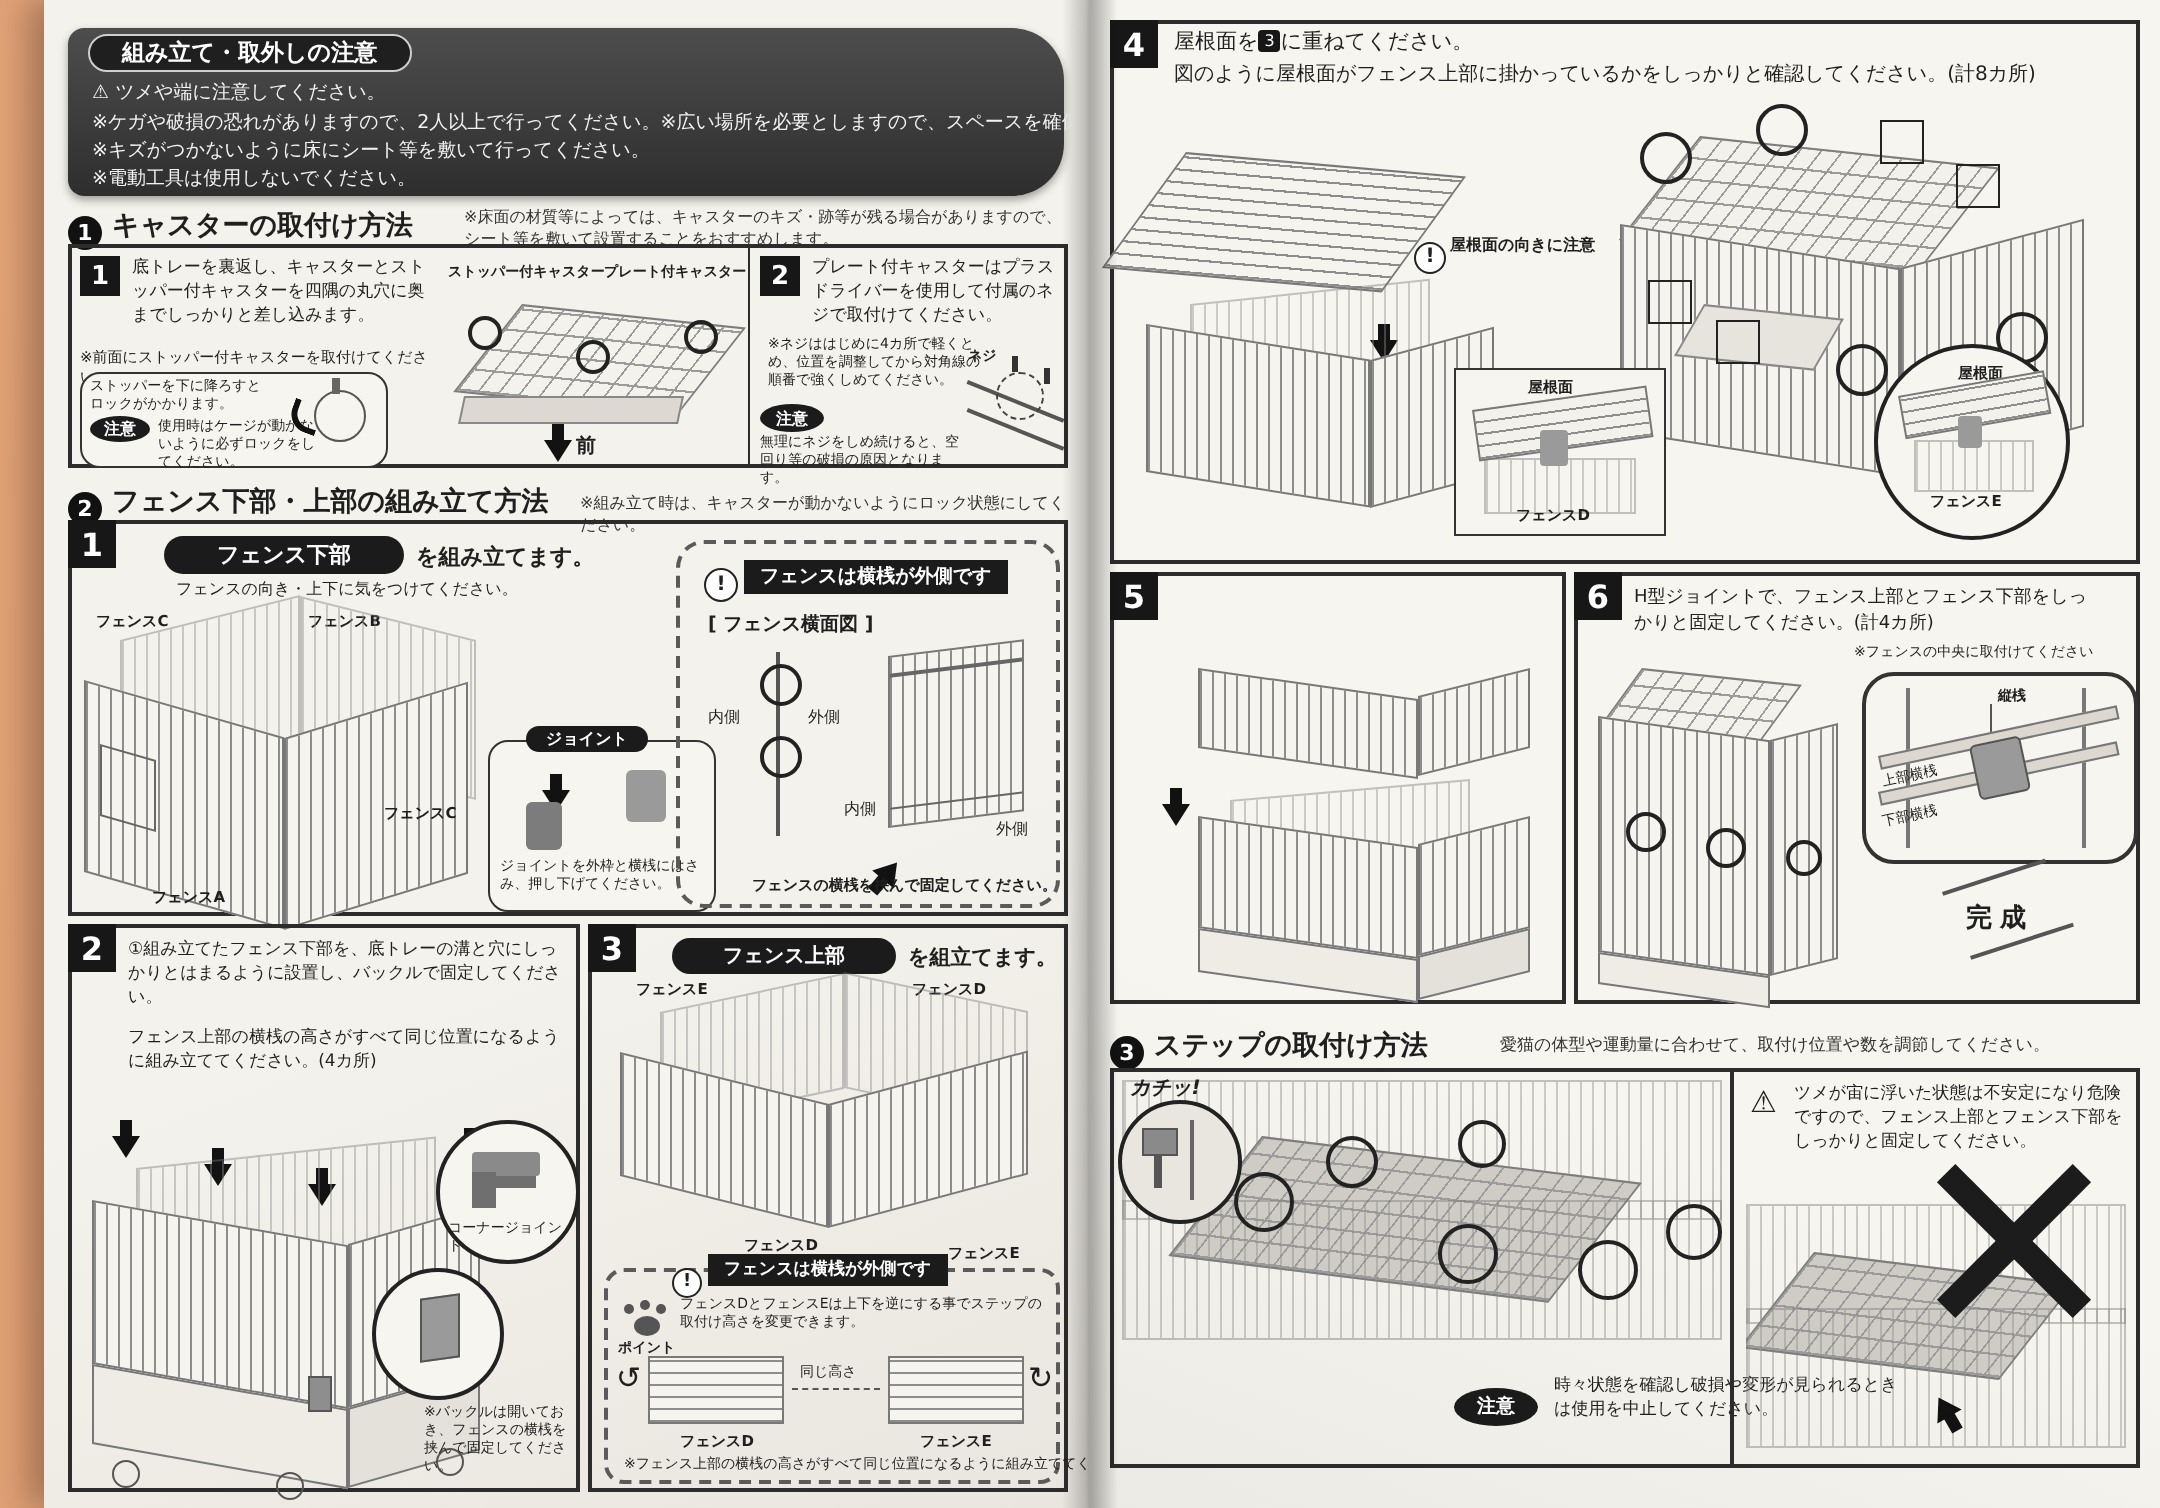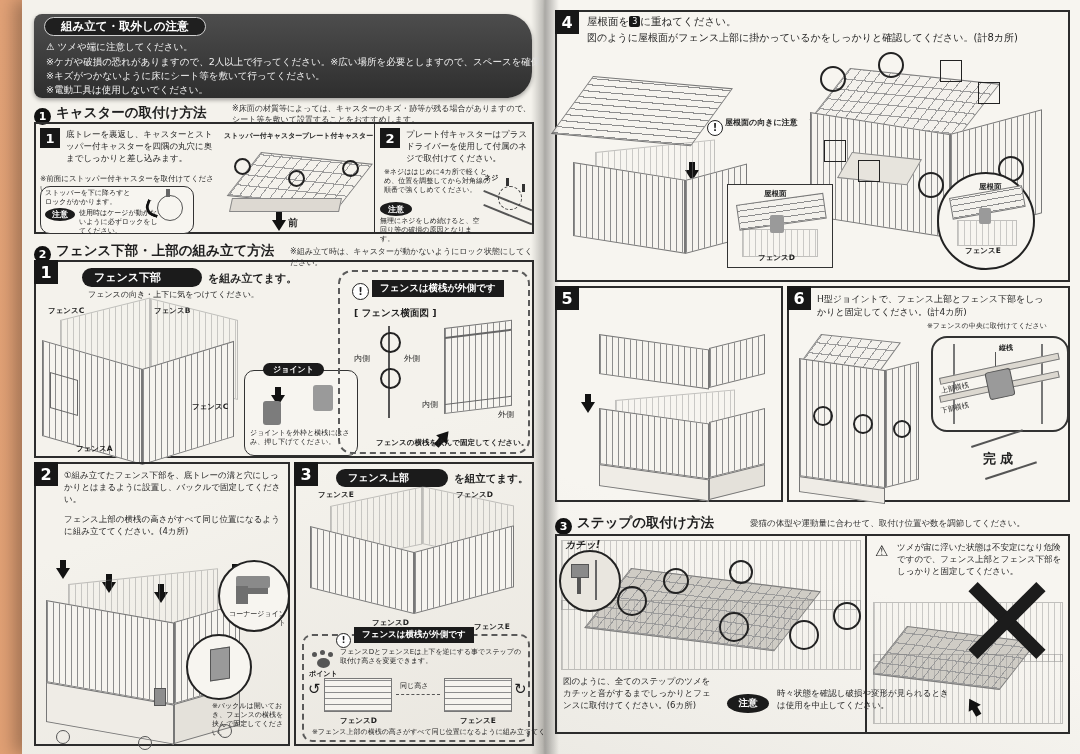--- a/index.html
+++ b/index.html
@@ -19,21 +19,21 @@
   .dash{position:absolute;border:2px dashed #5a5a5a;border-radius:14px;box-sizing:border-box}
   .sq{position:absolute;background:#171717;color:#fff;font-weight:bold;
       display:flex;align-items:center;justify-content:center}
   .sq24{width:24px;height:24px;font-size:16px}
   .sq20{width:20px;height:20px;font-size:13px}
   .refbox{display:inline-block;background:#171717;color:#fff;font-size:8px;
           line-height:11px;padding:0 3px;border-radius:2px;vertical-align:1px}
   .badge{display:inline-flex;width:17px;height:17px;border-radius:50%;background:#111;
          color:#fff;font-size:11px;font-weight:bold;align-items:center;justify-content:center;
          vertical-align:-3px;margin-right:5px}
-  .pill{position:absolute;background:#1b1b1b;color:#fff;font-weight:bold;text-align:left;
+  .pill{position:absolute;background:#1b1b1b;color:#fff;font-weight:bold;text-align:center;
         border-radius:11px;padding:2px 12px;white-space:nowrap}
   .cb{position:absolute;background:#1b1b1b;color:#fff;font-weight:bold;font-size:9px;
       border-radius:50%;width:38px;height:17px;display:flex;align-items:center;justify-content:center}
   .alert-c{display:inline-flex;width:15px;height:15px;border:1.5px solid #222;border-radius:50%;
            font-size:10px;font-weight:bold;align-items:center;justify-content:center;background:#fff}
   .sec-title{font-size:13.5px;font-weight:bold}
   .t7{font-size:7px;line-height:1.3}.t75{font-size:7.5px;line-height:1.35}
   .t8{font-size:8px;line-height:1.35}.t85{font-size:8.5px;line-height:1.4}
   .t9{font-size:9px;line-height:1.4}.t95{font-size:9.5px;line-height:1.45}
   .t10{font-size:10px;line-height:1.45}.t105{font-size:10.5px;line-height:1.5}
@@ -199,21 +199,21 @@
       <div class="f" style="left:132px;top:120px;width:66px;height:40px;background:#e4e1da;border:1px solid #777;transform:skewY(-16deg)"></div>
       <div class="abs" style="left:14px;top:146px;width:12px;height:12px;border:1.5px solid #555;border-radius:50%"></div>
       <div class="abs" style="left:96px;top:152px;width:12px;height:12px;border:1.5px solid #555;border-radius:50%"></div>
       <div class="abs" style="left:176px;top:140px;width:12px;height:12px;border:1.5px solid #555;border-radius:50%"></div>
       <div class="abs" style="left:112px;top:104px;width:10px;height:16px;background:#8e8e8e;border:1px solid #555"></div>
     </div>
 
     <div class="abs" style="left:182px;top:96px;width:68px;height:68px;border:2.5px solid #222;border-radius:50%;background:#f7f5f0">
       <div class="abs" style="left:16px;top:14px;width:34px;height:12px;background:#8a8a8a;border-radius:2px;box-shadow:0 8px 0 -2px #6f6f6f"></div>
       <div class="abs" style="left:16px;top:24px;width:12px;height:18px;background:#6f6f6f"></div>
-      <div class="abs t7" style="left:4px;top:48px;width:62px;text-align:right">コーナージョイント</div>
+      <div class="abs t7" style="left:4px;top:48px;width:62px;text-align:left">コーナージョイント</div>
     </div>
 
     <div class="abs" style="left:150px;top:170px;width:62px;height:62px;border:2.5px solid #222;border-radius:50%;background:#f7f5f0">
       <div class="abs" style="left:22px;top:12px;width:18px;height:30px;background:#9a9a9a;border:1px solid #555;transform:skewY(-8deg)"></div>
     </div>
     <div class="abs t7" style="left:176px;top:238px;width:76px">※バックルは開いておき、フェンスの横桟を挟んで固定してください。</div>
   </div>
 
   <div class="box" style="left:272px;top:462px;width:240px;height:284px">
     <div class="sq sq24" style="left:-2px;top:-2px">3</div>
@@ -377,21 +377,20 @@
       <div class="mk" style="left:272px;top:62px;width:24px;height:24px;border-width:2.5px"></div>
     </div>
 
     <div class="abs t10 b" style="left:8px;top:2px;font-style:italic">カチッ!</div>
     <div class="abs" style="left:2px;top:14px;width:58px;height:58px;border:2.5px solid #222;border-radius:50%;background:#e9e6df">
       <div class="abs" style="left:10px;top:12px;width:16px;height:12px;background:#8a8a8a;border:1px solid #555"></div>
       <div class="abs" style="left:16px;top:26px;width:4px;height:16px;background:#555"></div>
       <div class="abs" style="left:34px;top:8px;width:1.5px;height:40px;background:#666"></div>
     </div>
 
-    <div class="abs t85" style="left:6px;top:140px;width:150px">図のように、全てのステップのツメをカチッと音がするまでしっかりとフェンスに取付けてください。(6カ所)</div>
     <div class="cb" style="left:170px;top:158px;width:42px;height:19px;font-size:9.5px">注意</div>
     <div class="abs t85" style="left:220px;top:152px;width:180px">時々状態を確認し破損や変形が見られるときは使用を中止してください。</div>
 
     <div class="abs" style="left:308px;top:0;width:203px;height:196px;border-left:2px solid #2c2c2c">
       <div class="abs" style="left:8px;top:6px;font-size:15px">⚠</div>
       <div class="abs t85" style="left:30px;top:6px;width:168px">ツメが宙に浮いた状態は不安定になり危険ですので、フェンス上部とフェンス下部をしっかりと固定してください。</div>
       <div class="abs" style="left:6px;top:66px;width:190px;height:124px;overflow:hidden">
         <div class="f bv faint" style="left:0;top:0;width:190px;height:60px"></div>
         <div class="f gr" style="left:34px;top:24px;width:130px;height:48px;transform:skew(-38deg,7deg);background-color:#cfccc5"></div>
         <div class="f bv faint" style="left:0;top:52px;width:190px;height:70px"></div>

